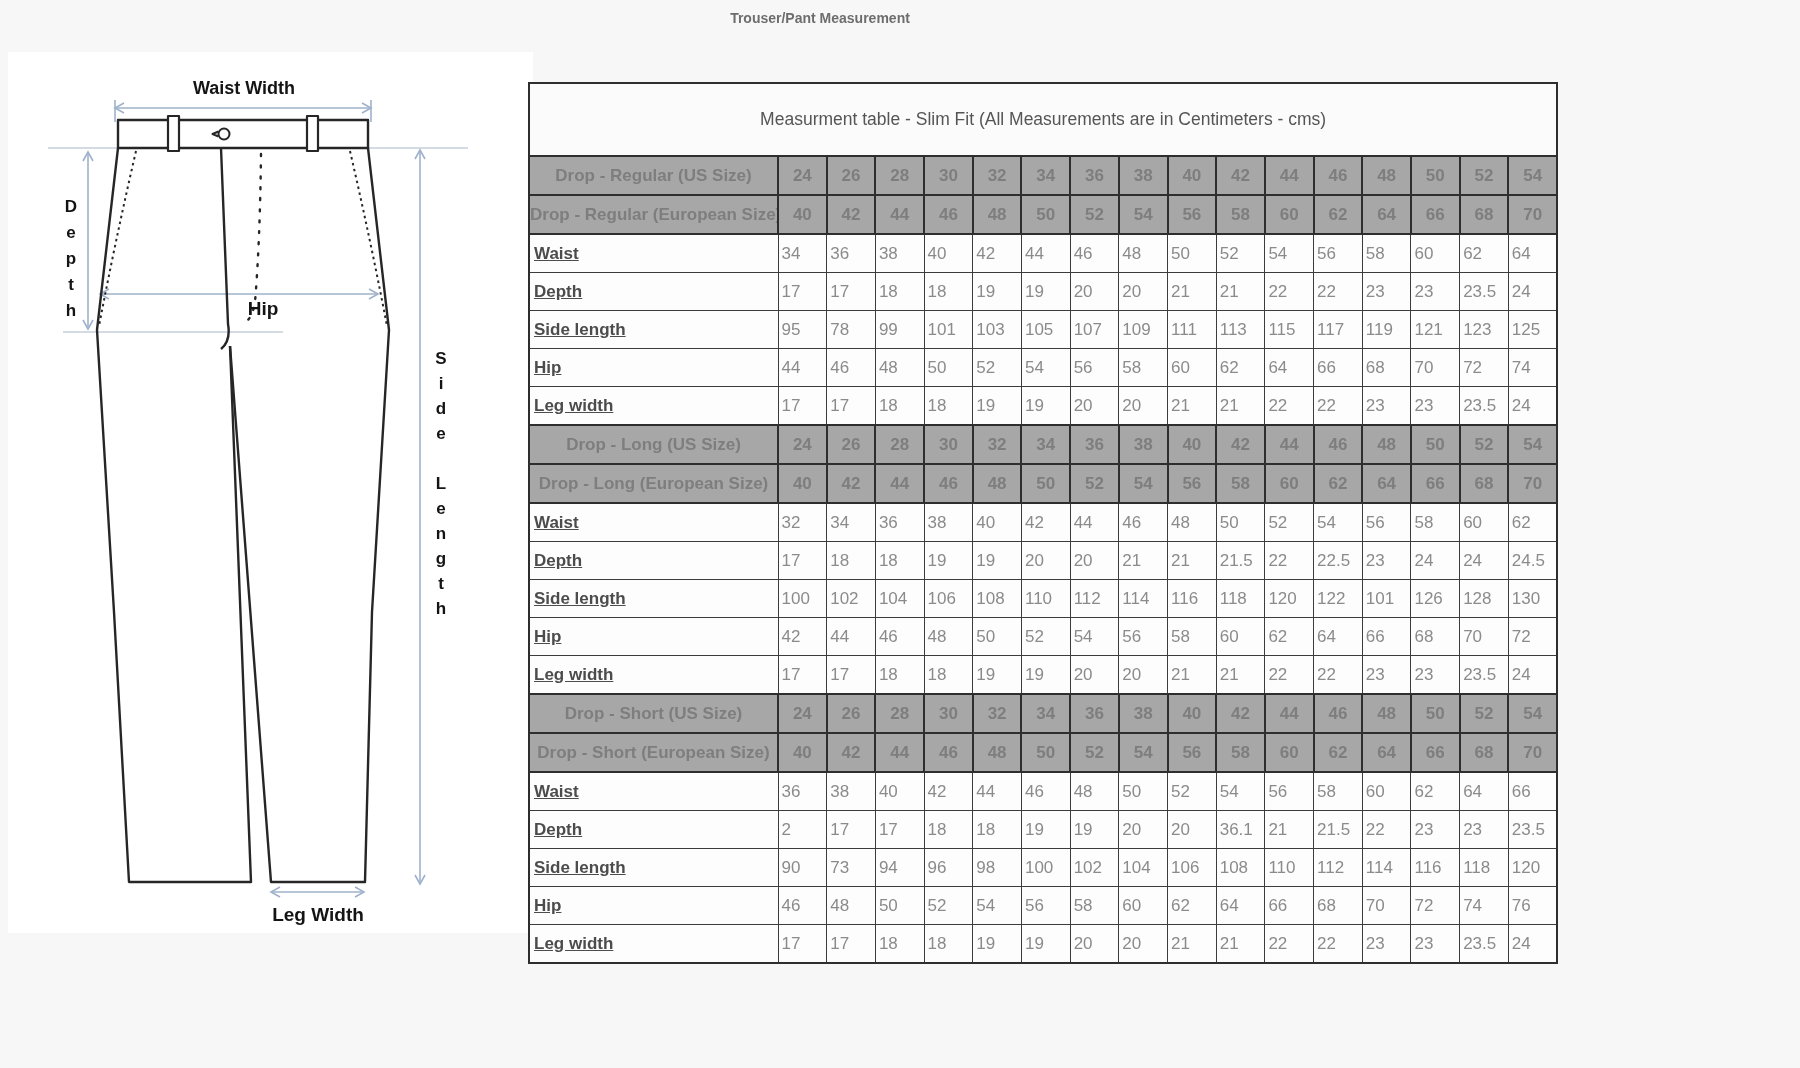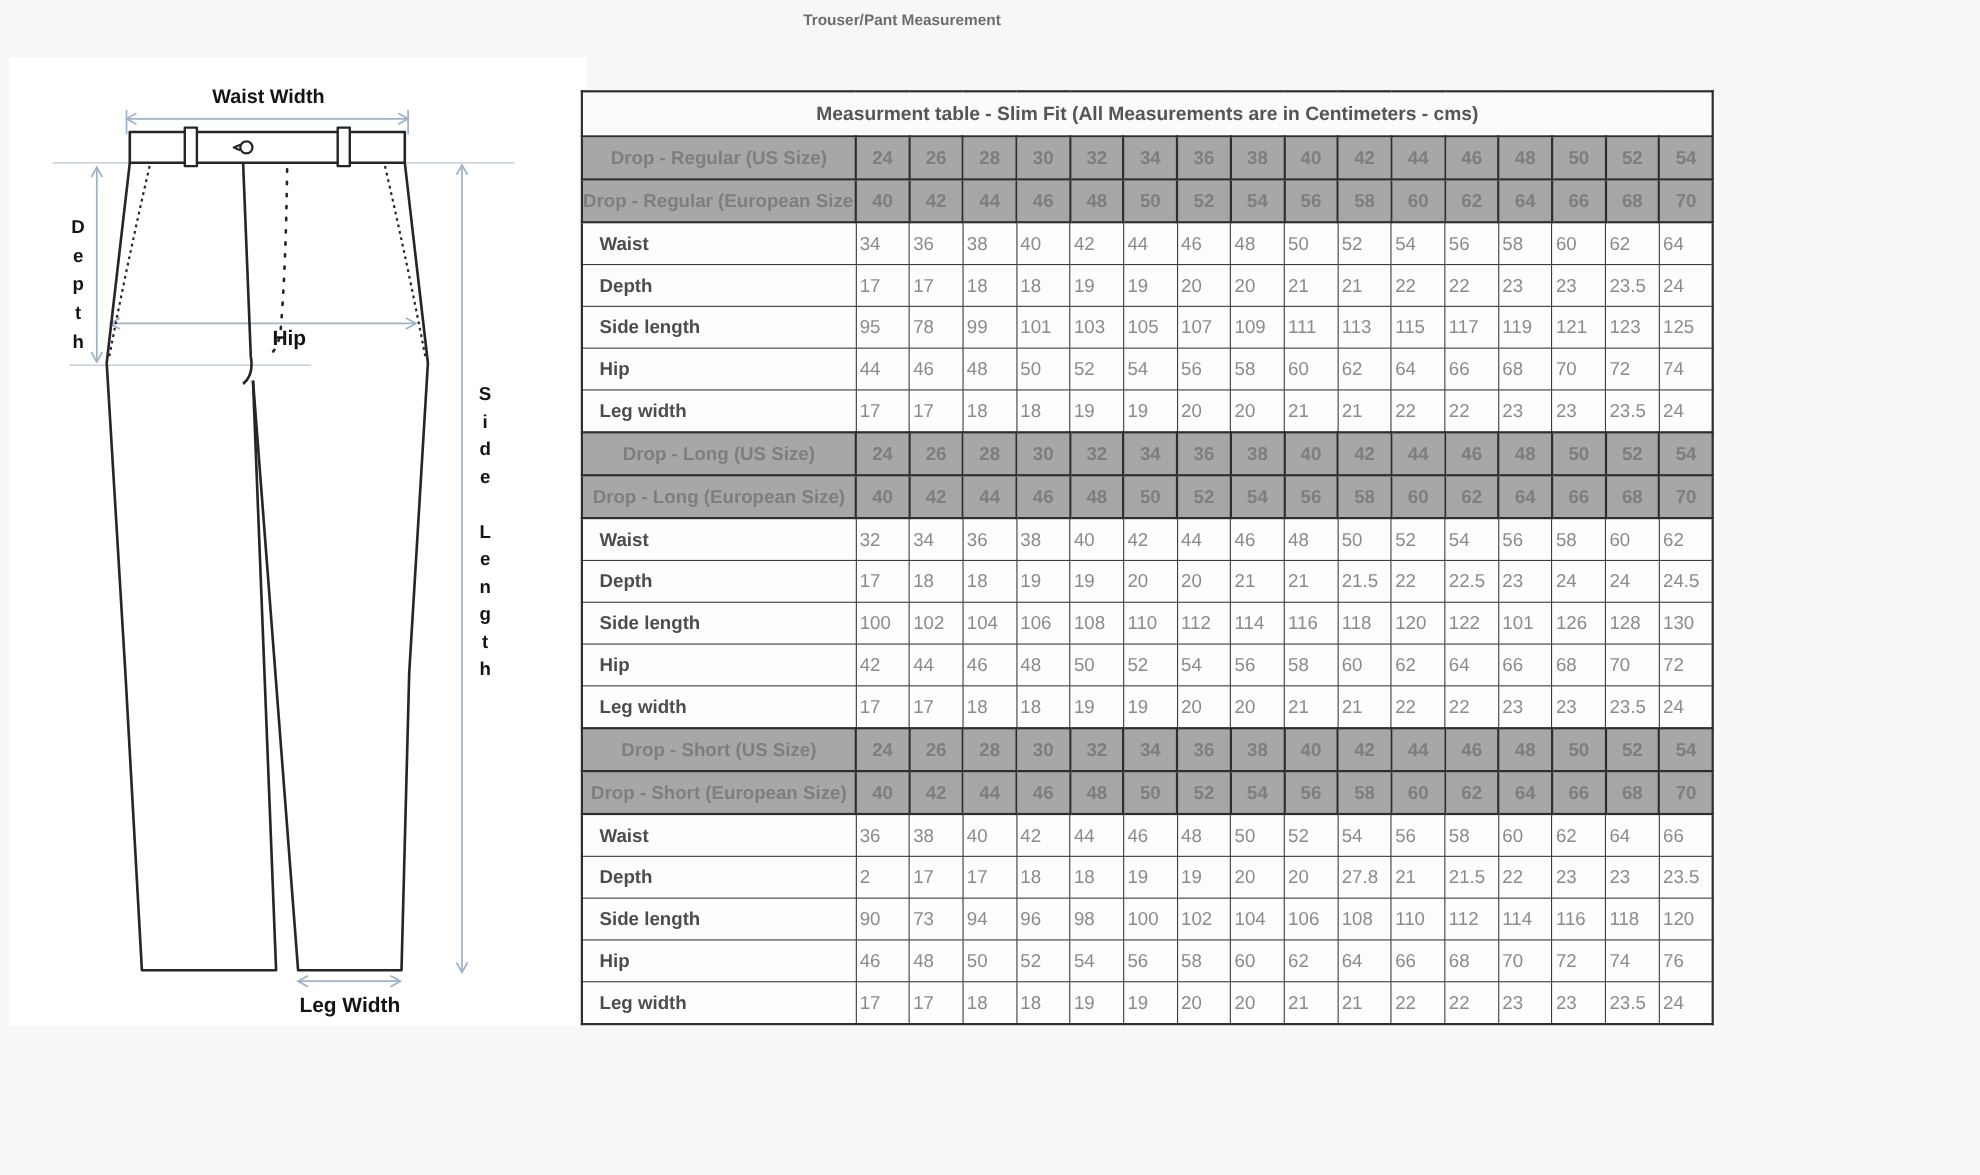--- a/index.html
+++ b/index.html
@@ -28,28 +28,28 @@
   .table-wrap{position:absolute;left:528px;top:82px;}
   table.mtable{
     border-collapse:collapse;table-layout:fixed;width:1028px;
     font-size:17px;border:2px solid #2e2e2e;background:#fdfdfd;
   }
   table.mtable td{
     border:1px solid #3c3c3c;height:37px;padding:0 0 0 3px;
     color:#8b8b8b;overflow:hidden;white-space:nowrap;
   }
   tr.title-row td{
-    background:#fbfbfb;color:#555555;font-weight:bold;text-align:center;
-    font-size:17.5px;height:39px;border:2px solid #2e2e2e;padding:0;
+    background:#fbfbfb;color:#555555;font-weight:normal;text-align:center;
+    font-size:17.5px;height:39px;border:2px solid #2e2e2e;padding:16px;
   }
   tr.hdr td{
     background:#a7a7a7;color:#7e7e7e;font-weight:bold;text-align:center;
     padding:0;border:2px solid #2e2e2e;
   }
-  tr.datarow td.lbl{color:#4c4c4c;font-weight:bold;padding-left:15px;}
+  tr.datarow td.lbl{color:#4c4c4c;font-weight:bold;padding-left:4px;text-decoration:underline;}
 </style>
 </head>
 <body>
 
 <div class="page-title">Trouser/Pant Measurement</div>
 
 <div class="diagram-panel">
   <svg width="525" height="881" viewBox="0 0 525 881">
 
     <line x1="40" y1="96" x2="460" y2="96" stroke="#c6cfda" stroke-width="1.3"></line>
@@ -479,21 +479,21 @@
           <td class="lbl">Depth</td>
           <td>2</td>
           <td>17</td>
           <td>17</td>
           <td>18</td>
           <td>18</td>
           <td>19</td>
           <td>19</td>
           <td>20</td>
           <td>20</td>
-          <td>27.8</td>
+          <td>36.1</td>
           <td>21</td>
           <td>21.5</td>
           <td>22</td>
           <td>23</td>
           <td>23</td>
           <td>23.5</td>
         </tr>
         <tr class="datarow">
           <td class="lbl">Side length</td>
           <td>90</td>

